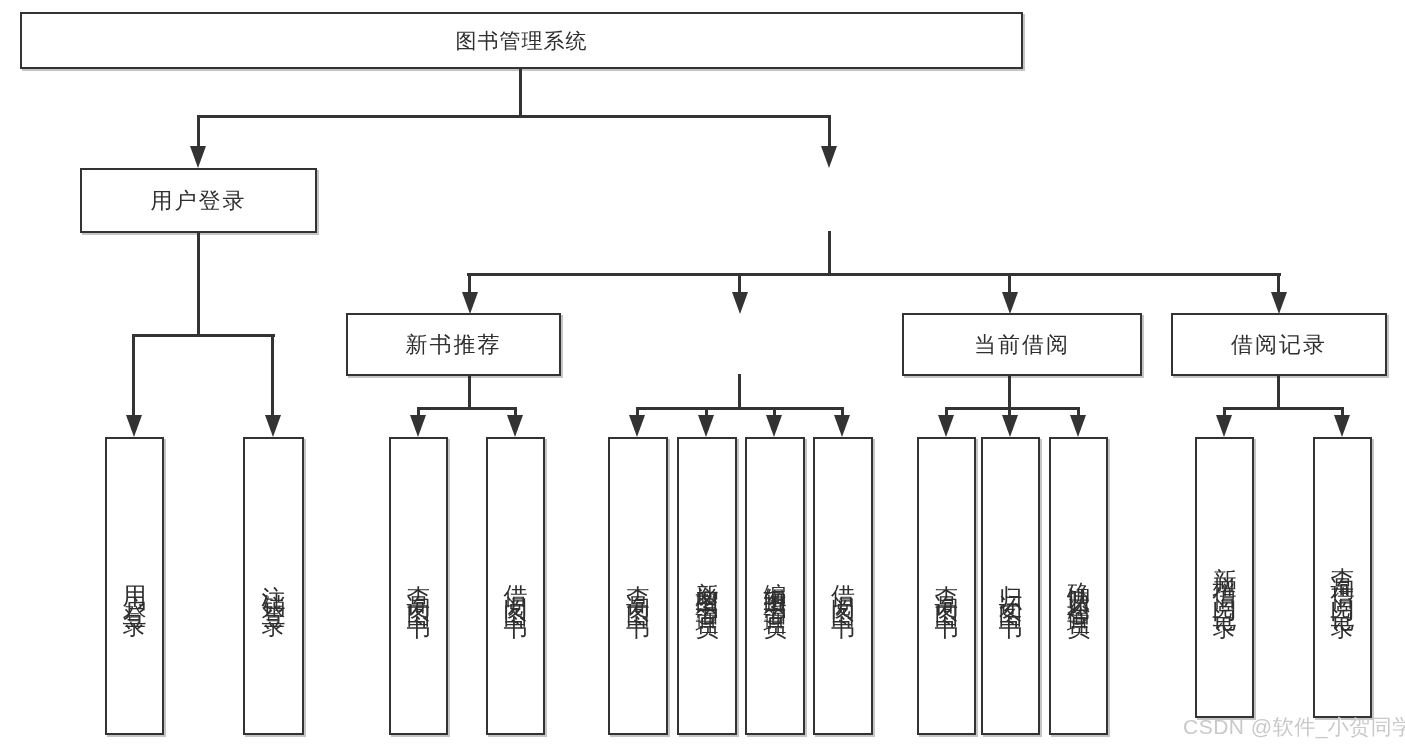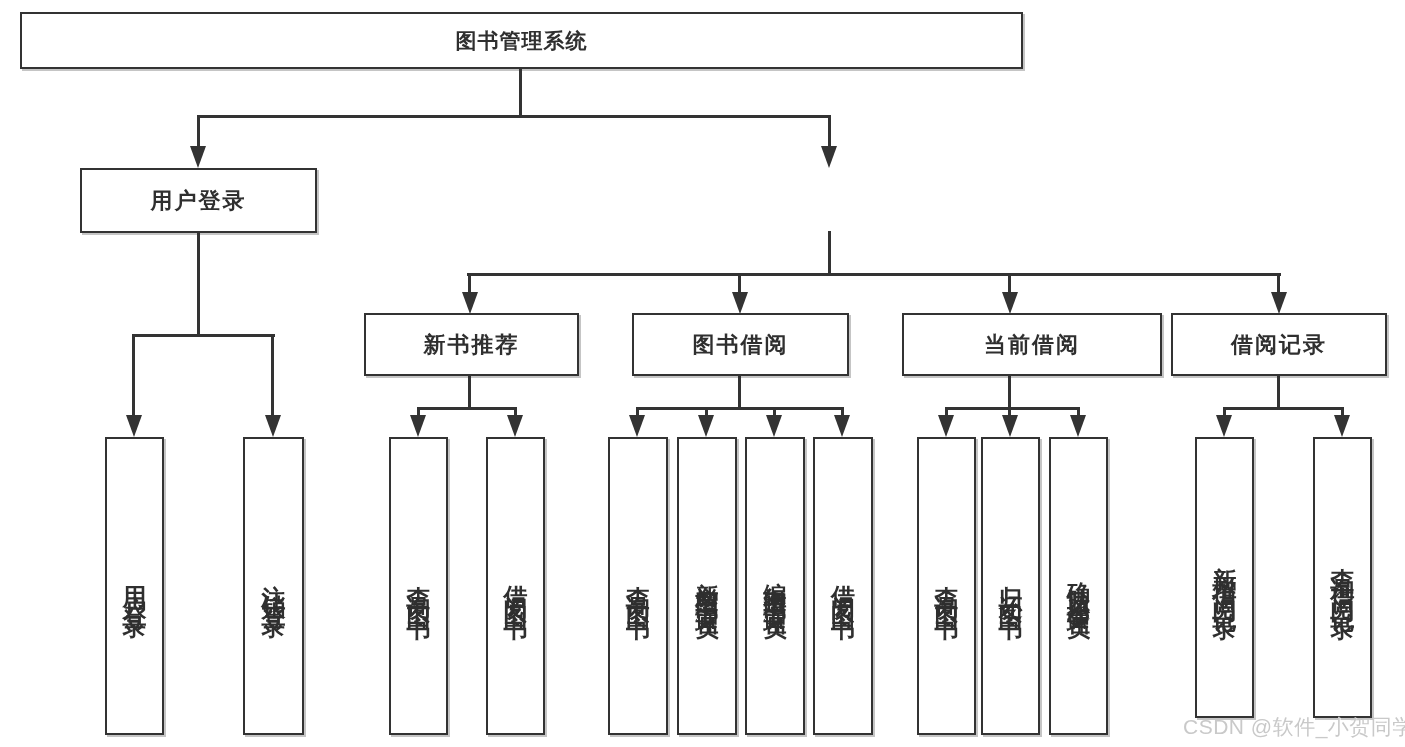--- a/index.html
+++ b/index.html
@@ -4,21 +4,21 @@
 <style>
   html,body{margin:0;padding:0;background:#ffffff;}
   #stage{
     position:relative;width:1405px;height:747px;background:#ffffff;overflow:hidden;
     font-family:"Liberation Sans","DejaVu Sans",sans-serif;color:#2f2f2f;
   }
   .box{
     position:absolute;box-sizing:border-box;background:#ffffff;
     border:2px solid #333333;box-shadow:2px 2px 0 rgba(90,90,90,0.35);
     display:flex;align-items:center;justify-content:center;
-    font-size:22px;letter-spacing:2px;line-height:1;white-space:nowrap;font-weight:bold;
+    font-size:22px;letter-spacing:2px;line-height:1;white-space:nowrap;
   }
   .hbox-title{font-size:21px;letter-spacing:1px;}
   .vbox{
     writing-mode:vertical-rl;text-orientation:mixed;
     font-size:24px;letter-spacing:10px;overflow:hidden;
   }
   .vbox-long{letter-spacing:5px;font-size:23px;}
   .vl{position:absolute;width:3px;background:#333333;}
   .hl{position:absolute;height:3px;background:#333333;}
   .arrow{
@@ -63,27 +63,24 @@
   <div class="hl" style="left:467px;top:273px;width:814px;"></div>
   <div class="vl" style="left:468px;top:273px;height:21px;"></div>
   <div class="arrow" style="left:462px;top:292px;"></div>
   <div class="vl" style="left:738px;top:273px;height:21px;"></div>
   <div class="arrow" style="left:732px;top:292px;"></div>
   <div class="vl" style="left:1008px;top:273px;height:21px;"></div>
   <div class="arrow" style="left:1002px;top:292px;"></div>
   <div class="vl" style="left:1277px;top:273px;height:21px;"></div>
   <div class="arrow" style="left:1271px;top:292px;"></div>
 
-  <div class="box" style="left:364px;top:313px;width:215px;height:63px;">
+  <div class="box" style="left:346px;top:313px;width:215px;height:63px;">
     <span>新书推荐</span>
   </div>
-  <div class="box" style="left:632px;top:313px;width:217px;height:63px;">
-    <span>图书借阅</span>
-  </div>
-  <div class="box" style="left:902px;top:313px;width:260px;height:63px;">
+  <div class="box" style="left:902px;top:313px;width:240px;height:63px;">
     <span>当前借阅</span>
   </div>
   <div class="box" style="left:1171px;top:313px;width:216px;height:63px;">
     <span>借阅记录</span>
   </div>
 
   <div class="vl" style="left:468px;top:374px;height:36px;"></div>
   <div class="hl" style="left:417px;top:407px;width:100px;"></div>
   <div class="vl" style="left:417px;top:407px;height:10px;"></div>
   <div class="arrow" style="left:410px;top:415px;"></div>

